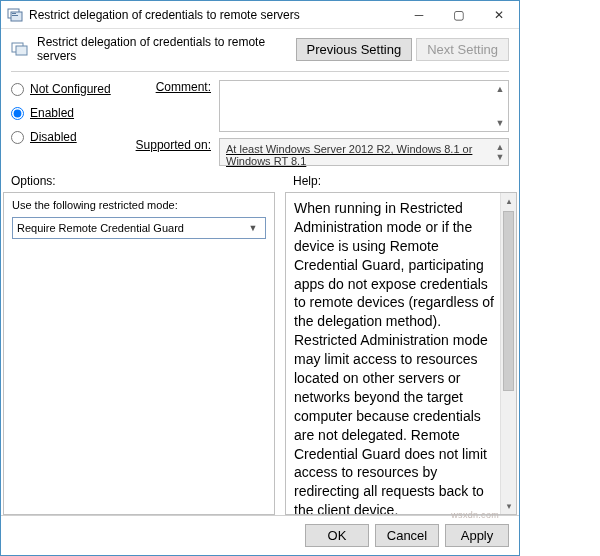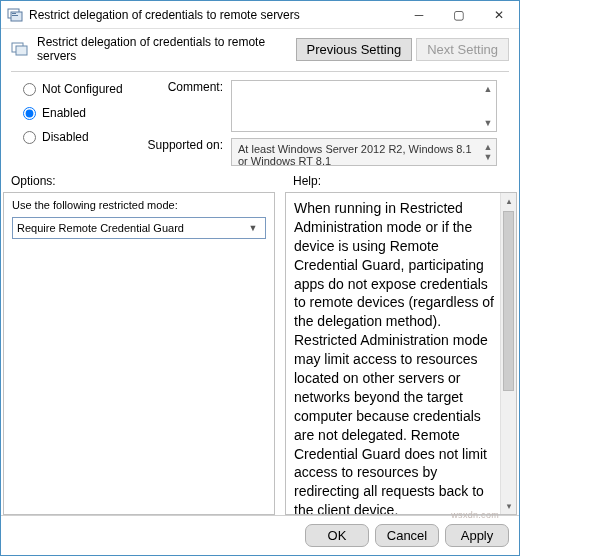--- a/index.html
+++ b/index.html
@@ -9,21 +9,21 @@
   .titlebar .icon { width:16px; height:16px; margin-right:6px; }
   .titlebar .title { flex:1; font-size:12px; }
   .titlebar .ctl { width:40px; height:28px; display:flex; align-items:center; justify-content:center; font-size:12px; color:#333; }
   .header { padding:6px 10px 4px 10px; display:flex; align-items:center; gap:8px; }
   .header .icon { width:18px; height:16px; }
   .header .ht { flex:1; font-size:12px; }
   .navbtns { display:flex; gap:4px; margin-left:auto; }
   .btn { background:#e1e1e1; border:1px solid #adadad; padding:3px 10px; font-size:13px; color:#000; }
   .btn.disabled { color:#9a9a9a; border-color:#cfcfcf; background:#efefef; }
   .sep { height:1px; background:#d0d0d0; margin:4px 10px 8px 10px; }
-  .cfgrow { display:flex; padding:0 22px; }
+  .cfgrow { display:flex; padding:0 10px;text-decoration:underline; }
   .radios { width:120px; display:flex; flex-direction:column; gap:10px; padding-top:2px; }
   .rad { display:flex; align-items:center; gap:6px; font-size:12px; }
   .rad input { margin:0; }
   .cfgright { flex:1; display:flex; flex-direction:column; gap:6px; }
   .crow { display:flex; gap:8px; }
   .crow .lbl { width:80px; text-align:right; font-size:12px; }
   .comment { flex:1; height:52px; border:1px solid #c0c0c0; background:#fff; position:relative; padding:2px 16px 2px 4px; overflow:hidden; resize:none; }
   .scrollstub { position:absolute; top:2px; right:2px; bottom:2px; width:12px; }
   .scrollstub .arr { width:12px; height:12px; font-size:9px; color:#666; text-align:center; line-height:12px; display:block; position:absolute; }
   .scrollstub .up { top:0; }
@@ -39,21 +39,21 @@
   .pane.right .scrollbar { position:absolute; right:0; top:0; bottom:0; width:16px; background:#f0f0f0; border-left:1px solid #e0e0e0; }
   .pane.right .scrollbar .arr { width:16px; height:16px; font-size:9px; color:#666; text-align:center; line-height:16px; display:block; position:absolute; left:0; }
   .pane.right .scrollbar .up { top:0; }
   .pane.right .scrollbar .down { bottom:0; }
   .pane.right .scrollbar .thumb { position:absolute; left:2px; right:2px; top:18px; height:180px; background:#cdcdcd; border:1px solid #b8b8b8; }
   .select { border:1px solid #7a9ac0; background:#fff; height:22px; display:flex; align-items:center; padding:0 4px; position:relative; }
   .select .val { flex:1; font-size:11px; }
   .select .chev { width:16px; height:16px; font-size:9px; color:#555; text-align:center; line-height:16px; }
   .helptext { font-size:14px; line-height:1.35; white-space:pre-wrap; }
   .footer { border-top:1px solid #d0d0d0; padding:8px 10px; display:flex; justify-content:flex-end; gap:6px; }
-  .footer .btn { min-width:64px; text-align:center;border-radius:7px; }
+  .footer .btn { min-width:64px; text-align:center; }
   .watermark { position:absolute; right:20px; bottom:35px; font-size:9px; color:#c2b8b4; letter-spacing:0.3px; pointer-events:none; }
 </style>
 </head>
 <body>
 
 <div class="window">
 
   <div class="titlebar">
     <span class="icon">
       <svg viewBox="0 0 16 16" width="16" height="16">

